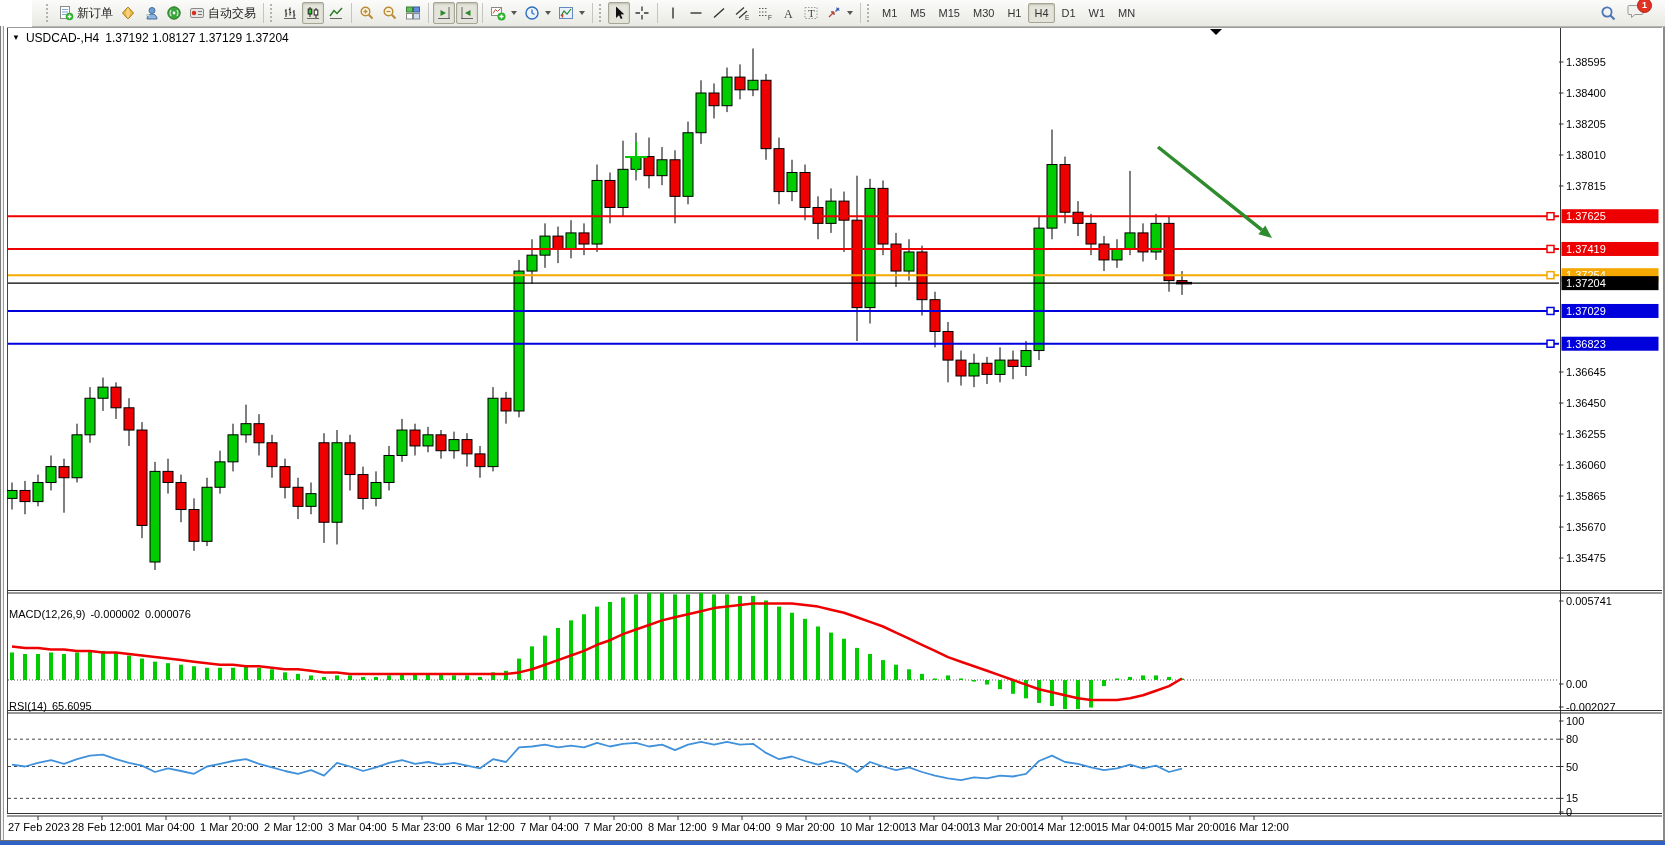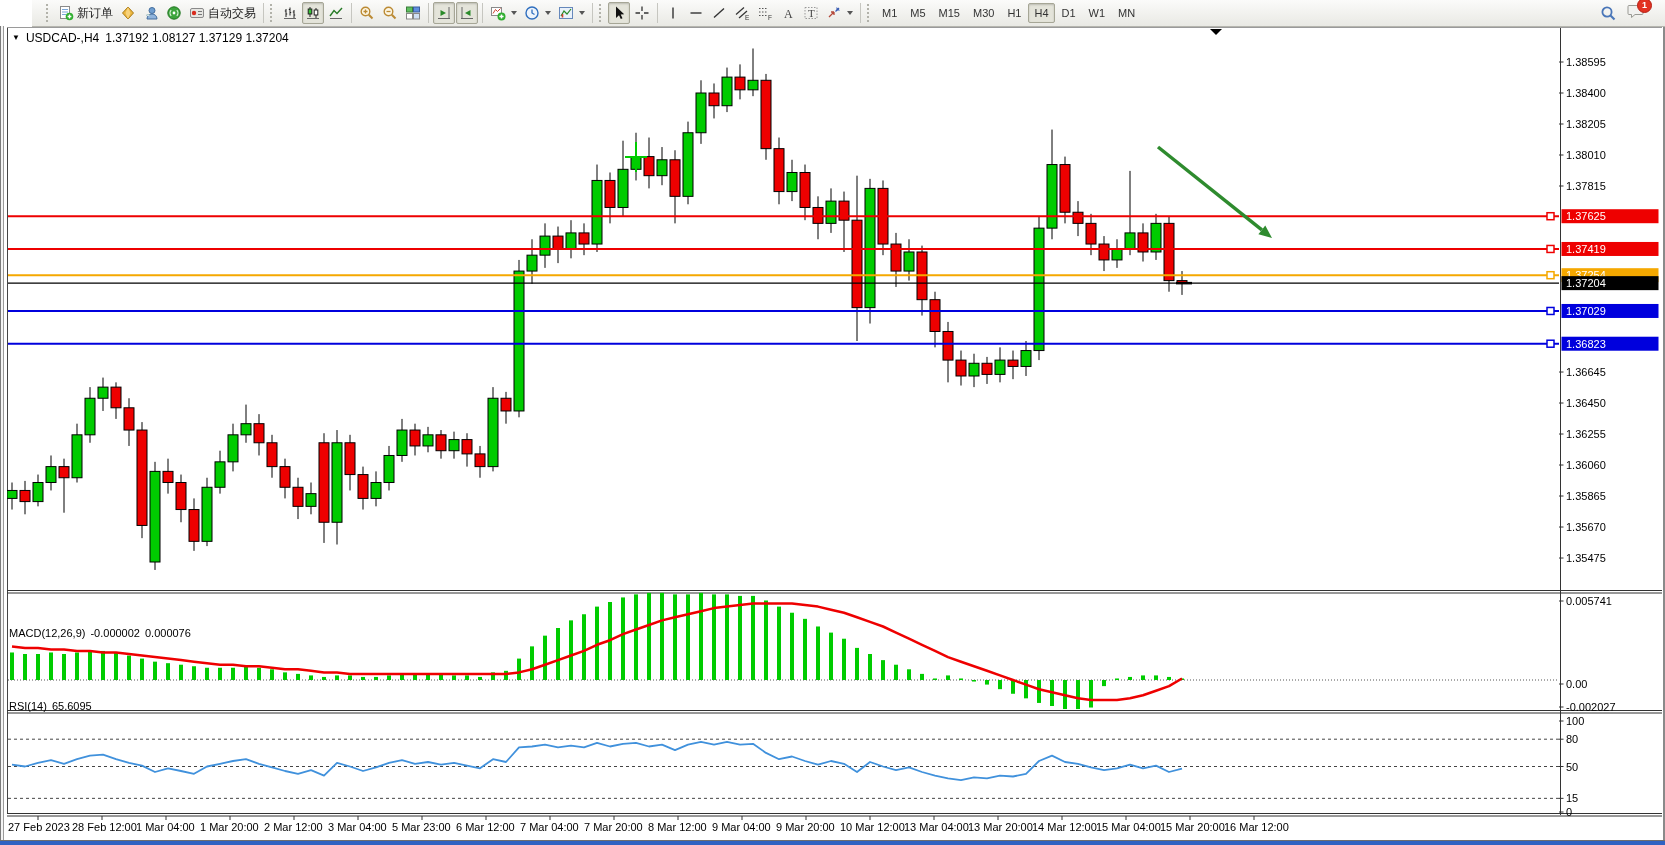--- a/index.html
+++ b/index.html
@@ -22,21 +22,21 @@
   .chatwrap{position:relative;}
   .chatbadge{position:absolute;top:-5px;right:-7px;background:#e23222;color:#fff;font-size:9px;
              font-weight:bold;border-radius:8px;min-width:13px;height:13px;line-height:13px;
              text-align:center;border:1px solid #b52015;}
   
   #chart-svg{position:absolute;left:0;top:0;z-index:1;}
   .chart-title{position:absolute;top:31px;left:12px;z-index:3;display:flex;align-items:center;
                gap:6px;font-size:12px;color:#000;}
   .tri{font-size:8px;line-height:8px;color:#000;}
   .ind-label{position:absolute;left:9px;z-index:3;font-size:11px;color:#000;display:flex;gap:5px;}
-  #macd-label{top:627px;}
+  #macd-label{top:608px;}
   #rsi-label{top:700px;}
   
   .frame-left{position:absolute;left:0;top:26px;bottom:0;width:7px;z-index:4;
               background:linear-gradient(90deg,#7b7b7b 0 1px,#f4f4f4 1px 3px,#9a9a9a 3px 4px,#fff 4px);}
   .frame-right{position:absolute;right:0;top:26px;bottom:0;width:3px;z-index:4;
               background:linear-gradient(90deg,#fff 0 1px,#8a8a8a 1px);}
   .frame-bottom{position:absolute;left:0;right:0;bottom:0;height:5px;z-index:4;
               background:linear-gradient(#6e6e6e 0 1px,#2f62c2 1px);}
 </style>
 </head>

